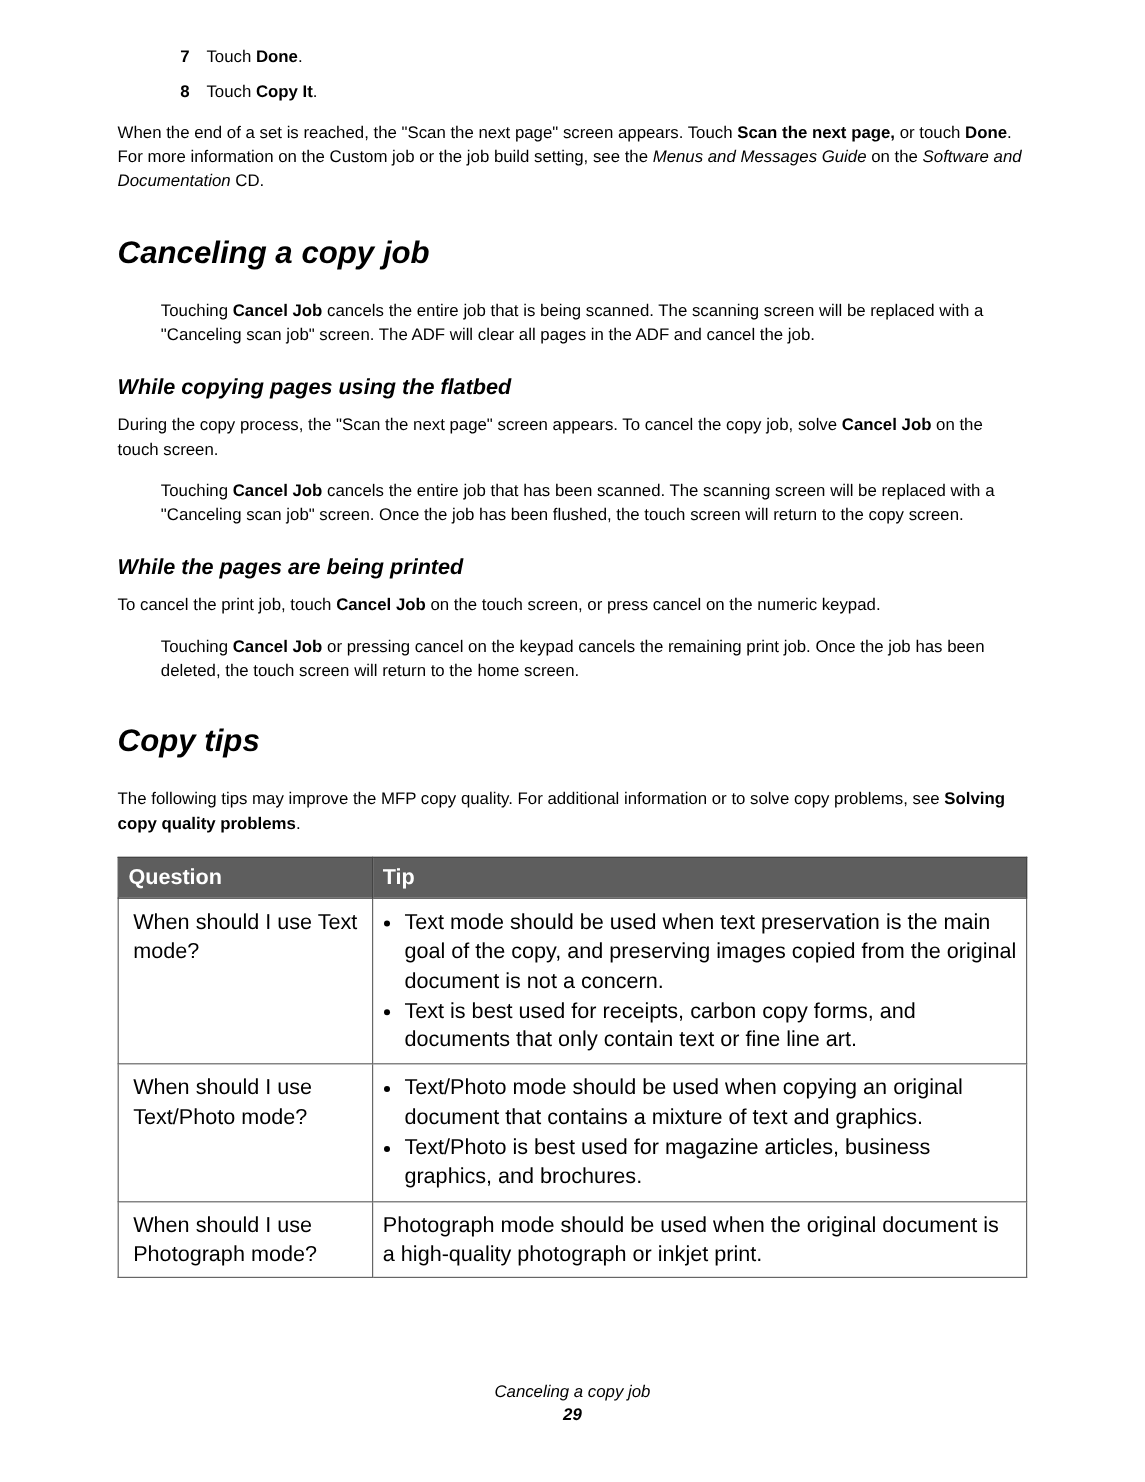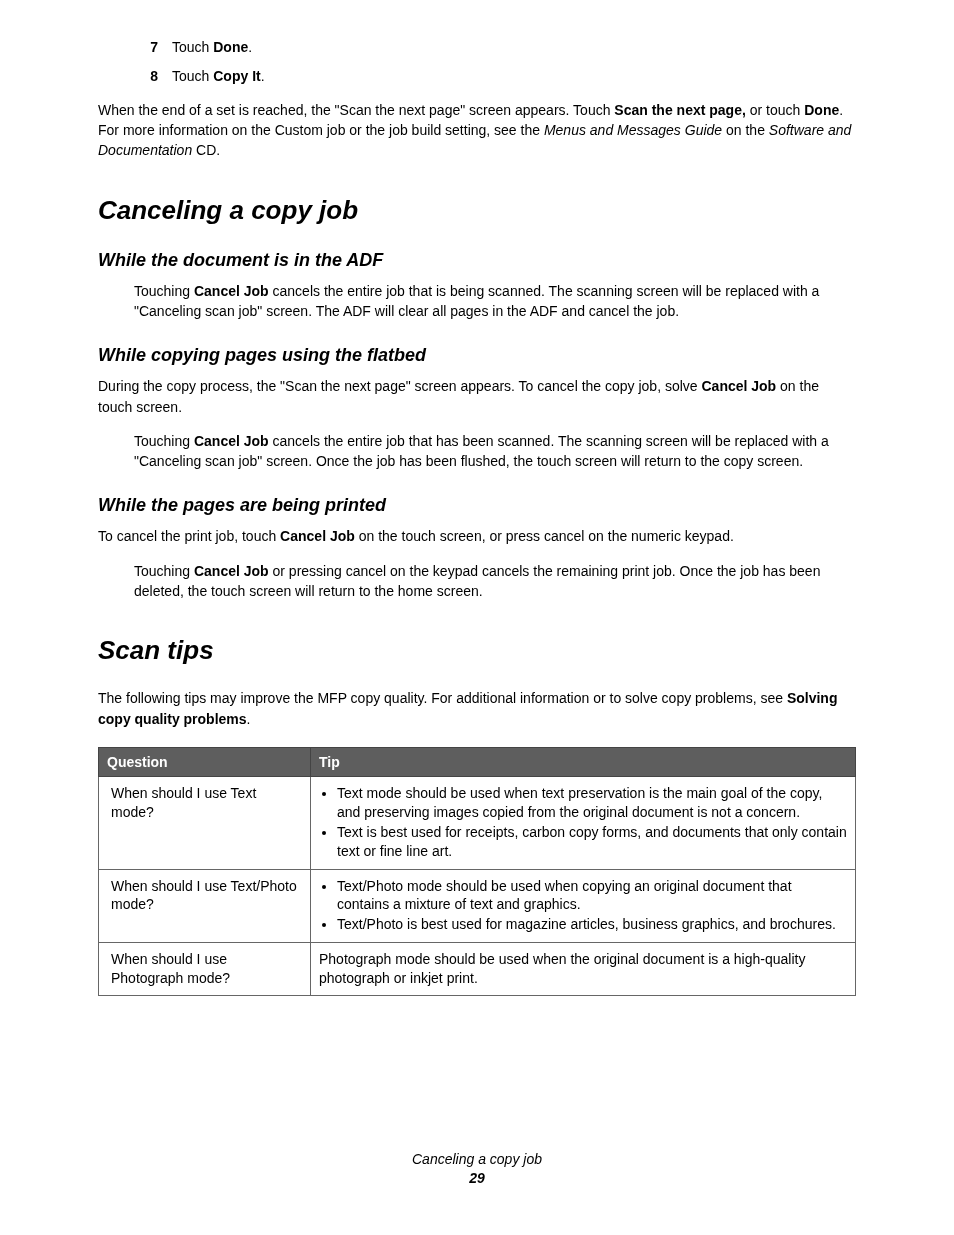--- a/index.html
+++ b/index.html
@@ -66,21 +66,21 @@
     margin-top: 24px;
     margin-bottom: 10px;
   }
   .bold { font-weight: bold; }
   .italic { font-style: italic; }
 
   table.tips {
     width: 100%;
     border-collapse: collapse;
     margin-top: 18px;
-    font-size: 14px;
+    font-size: 18px;
   }
   table.tips th {
     background: #5e5e5e;
     color: #fff;
     text-align: left;
     font-weight: bold;
     padding: 6px 8px;
     border: 1px solid #444;
   }
   table.tips td {
@@ -128,42 +128,41 @@
       </div>
     </div>
   </div>
 
   <div class="para">
     <span>When the end of a set is reached, the "Scan the next page" screen appears. Touch </span><span class="bold">Scan the next page,</span><span> or touch </span><span class="bold">Done</span><span>. For more information on the Custom job or the job build setting, see the </span><span class="italic">Menus and Messages Guide</span><span> on the </span><span class="italic">Software and Documentation</span><span> CD.</span>
   </div>
 
   <div class="h1">Canceling a copy job</div>
 
-  <div class="h2">While the document is in the ADF</div>
   <div class="indent-para">
     <span>Touching </span><span class="bold">Cancel Job</span><span> cancels the entire job that is being scanned. The scanning screen will be replaced with a "Canceling scan job" screen. The ADF will clear all pages in the ADF and cancel the job.</span>
   </div>
 
   <div class="h2">While copying pages using the flatbed</div>
   <div class="para">
     <span>During the copy process, the "Scan the next page" screen appears. To cancel the copy job, solve </span><span class="bold">Cancel Job</span><span> on the touch screen.</span>
   </div>
   <div class="indent-para">
     <span>Touching </span><span class="bold">Cancel Job</span><span> cancels the entire job that has been scanned. The scanning screen will be replaced with a "Canceling scan job" screen. Once the job has been flushed, the touch screen will return to the copy screen.</span>
   </div>
 
   <div class="h2">While the pages are being printed</div>
   <div class="para">
     <span>To cancel the print job, touch </span><span class="bold">Cancel Job</span><span> on the touch screen, or press cancel on the numeric keypad.</span>
   </div>
   <div class="indent-para">
     <span>Touching </span><span class="bold">Cancel Job</span><span> or pressing cancel on the keypad cancels the remaining print job. Once the job has been deleted, the touch screen will return to the home screen.</span>
   </div>
 
-  <div class="h1">Scan tips</div>
+  <div class="h1">Copy tips</div>
   <div class="para">
     <span>The following tips may improve the MFP copy quality. For additional information or to solve copy problems, see </span><span class="bold">Solving copy quality problems</span><span>.</span>
   </div>
 
   <table class="tips">
     <thead>
       <tr>
         <th>Question</th>
         <th>Tip</th>
       </tr>

